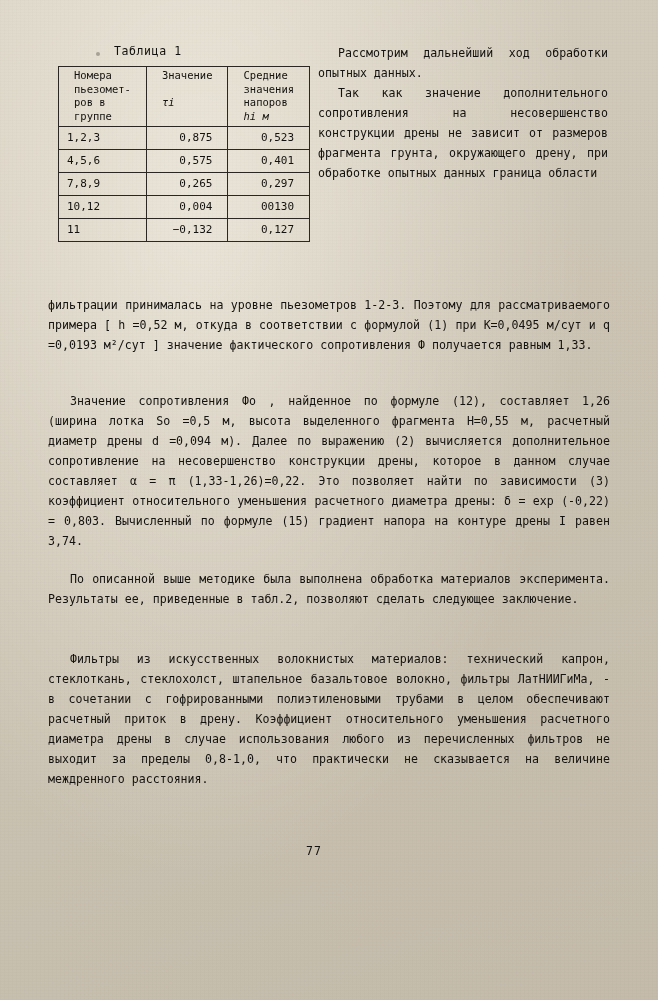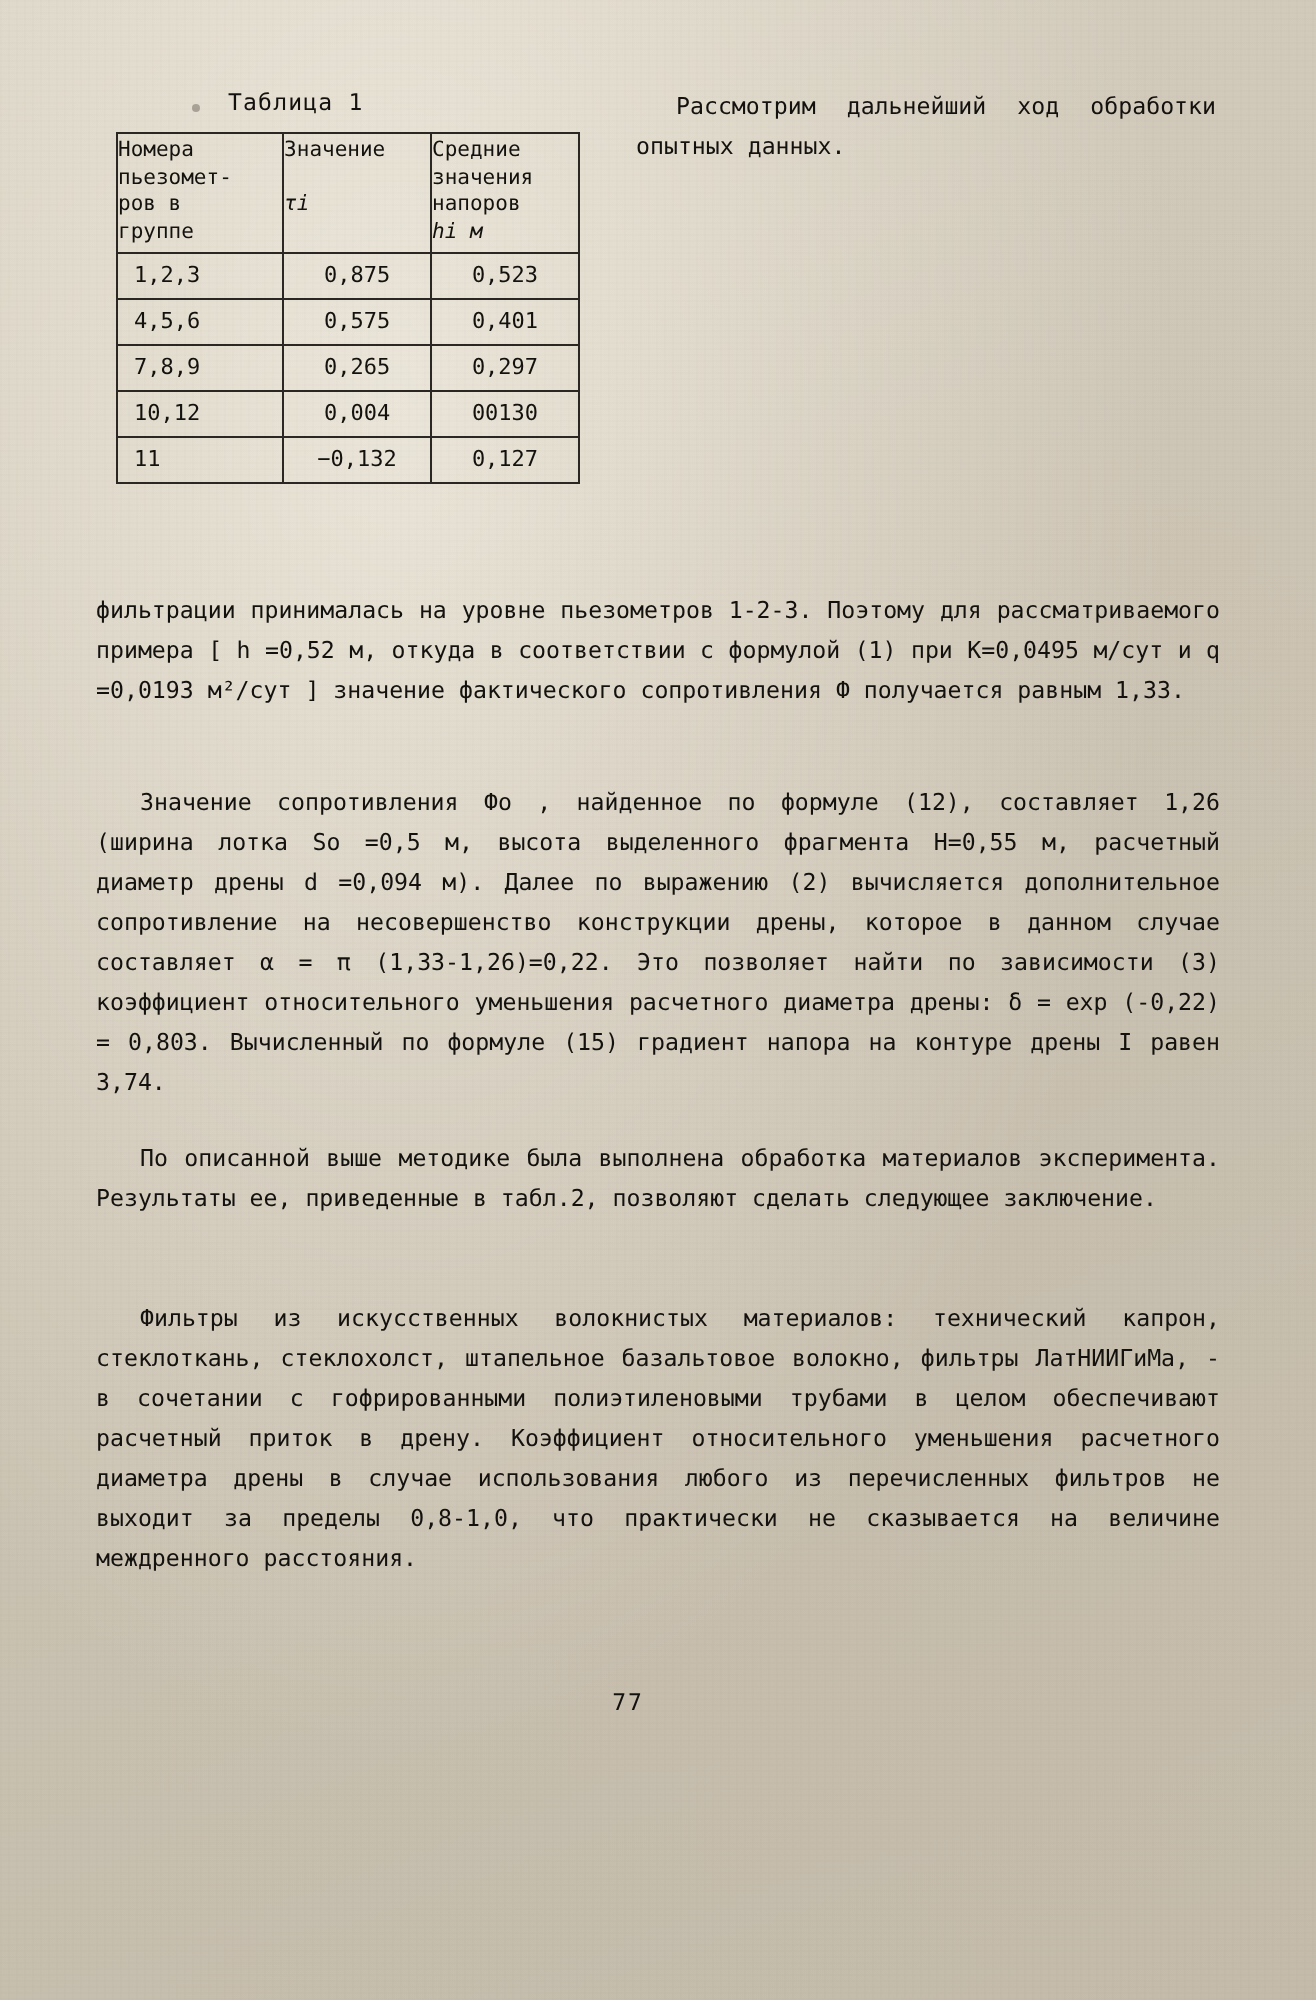--- a/index.html
+++ b/index.html
@@ -54,31 +54,31 @@
     white-space: nowrap;
   }
   table.data {
     border-collapse: collapse;
     width: 232px;
     font-size: 11px;
     line-height: 1.28;
   }
   table.data th, table.data td {
     border: 1px solid #2b2722;
-    padding: 2px 0;
+    padding: 2px 15px;
     vertical-align: top;
     font-weight: normal;
   }
   table.data th {
     text-align: left;
     font-size: 10.5px;
     line-height: 1.3;
   }
   table.data td {
-    text-align: center;
+    text-align: right;
     font-size: 11px;
     padding-top: 4px;
     padding-bottom: 4px;
   }
   table.data td.c0 { text-align: left; padding-left: 8px; }
   .hdr-sym { font-style: italic; }
 
   
   .rcol {
     position: absolute;
@@ -181,20 +181,21 @@
             <td class="c0">11</td>
             <td>−0,132</td>
             <td>0,127</td>
           </tr>
         </tbody>
       </table>
     </div>
 
     <div class="rcol">
       <p class="indent">Рассмотрим дальнейший ход обработки опытных данных.</p>
+      <p class="indent">Так как значение дополнительного сопротивления на несовершенство конструкции дрены не зависит от размеров фрагмента грунта, окружающего дрену, при обработке опытных данных граница области</p>
     </div>
 
     <div class="flow p1">
       <p>фильтрации принималась на уровне пьезометров 1-2-3. Поэтому для рассматриваемого примера [ h =0,52 м, откуда в соответствии с формулой (1) при К=0,0495 м/сут и q =0,0193 м²/сут ] значение фактического сопротивления Ф получается равным 1,33.</p>
     </div>
     <div class="flow p2">
       <p class="hang">Значение сопротивления Фо , найденное по формуле (12), составляет 1,26 (ширина лотка Sо =0,5 м, высота выделенного фрагмента Н=0,55 м, расчетный диаметр дрены d =0,094 м). Далее по выражению (2) вычисляется дополнительное сопротивление на несовершенство конструкции дрены, которое в данном случае составляет α = π (1,33-1,26)=0,22. Это позволяет найти по зависимости (3) коэффициент относительного уменьшения расчетного диаметра дрены: δ = exp (-0,22) = 0,803. Вычисленный по формуле (15) градиент напора на контуре дрены I равен 3,74.</p>
     </div>
     <div class="flow p3">
       <p class="hang">По описанной выше методике была выполнена обработка материалов эксперимента. Результаты ее, приведенные в табл.2, позволяют сделать следующее заключение.</p>

